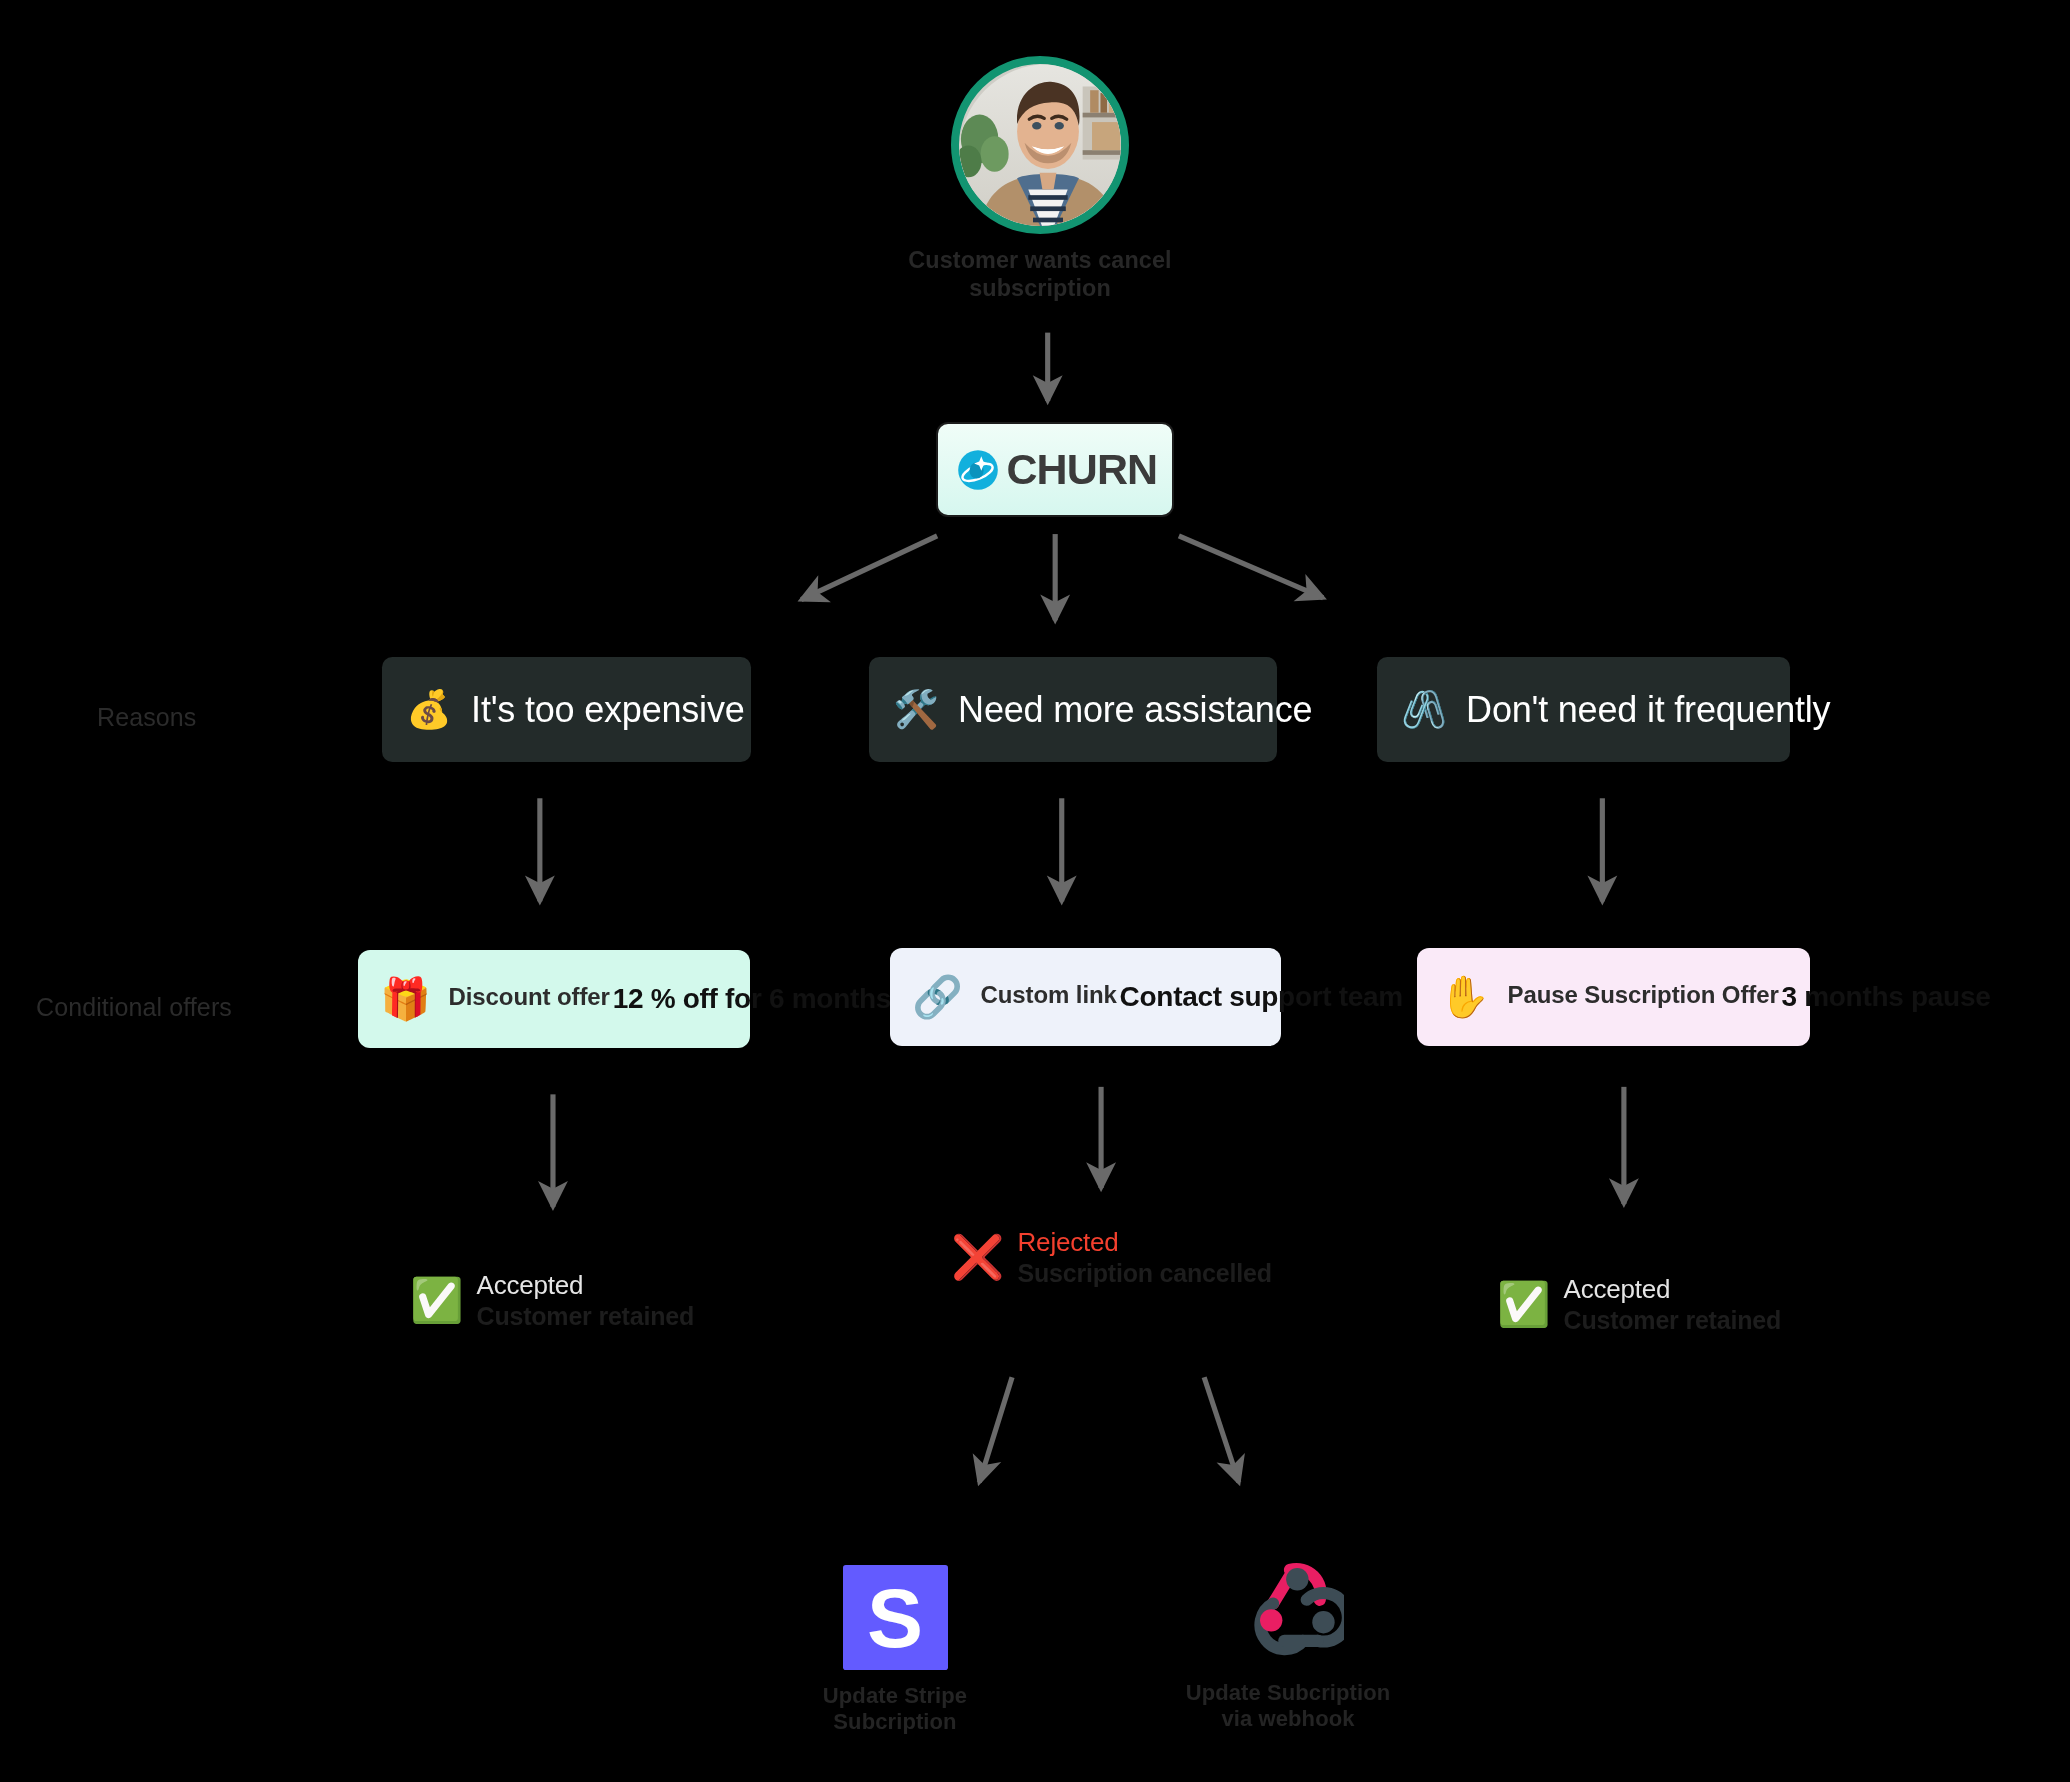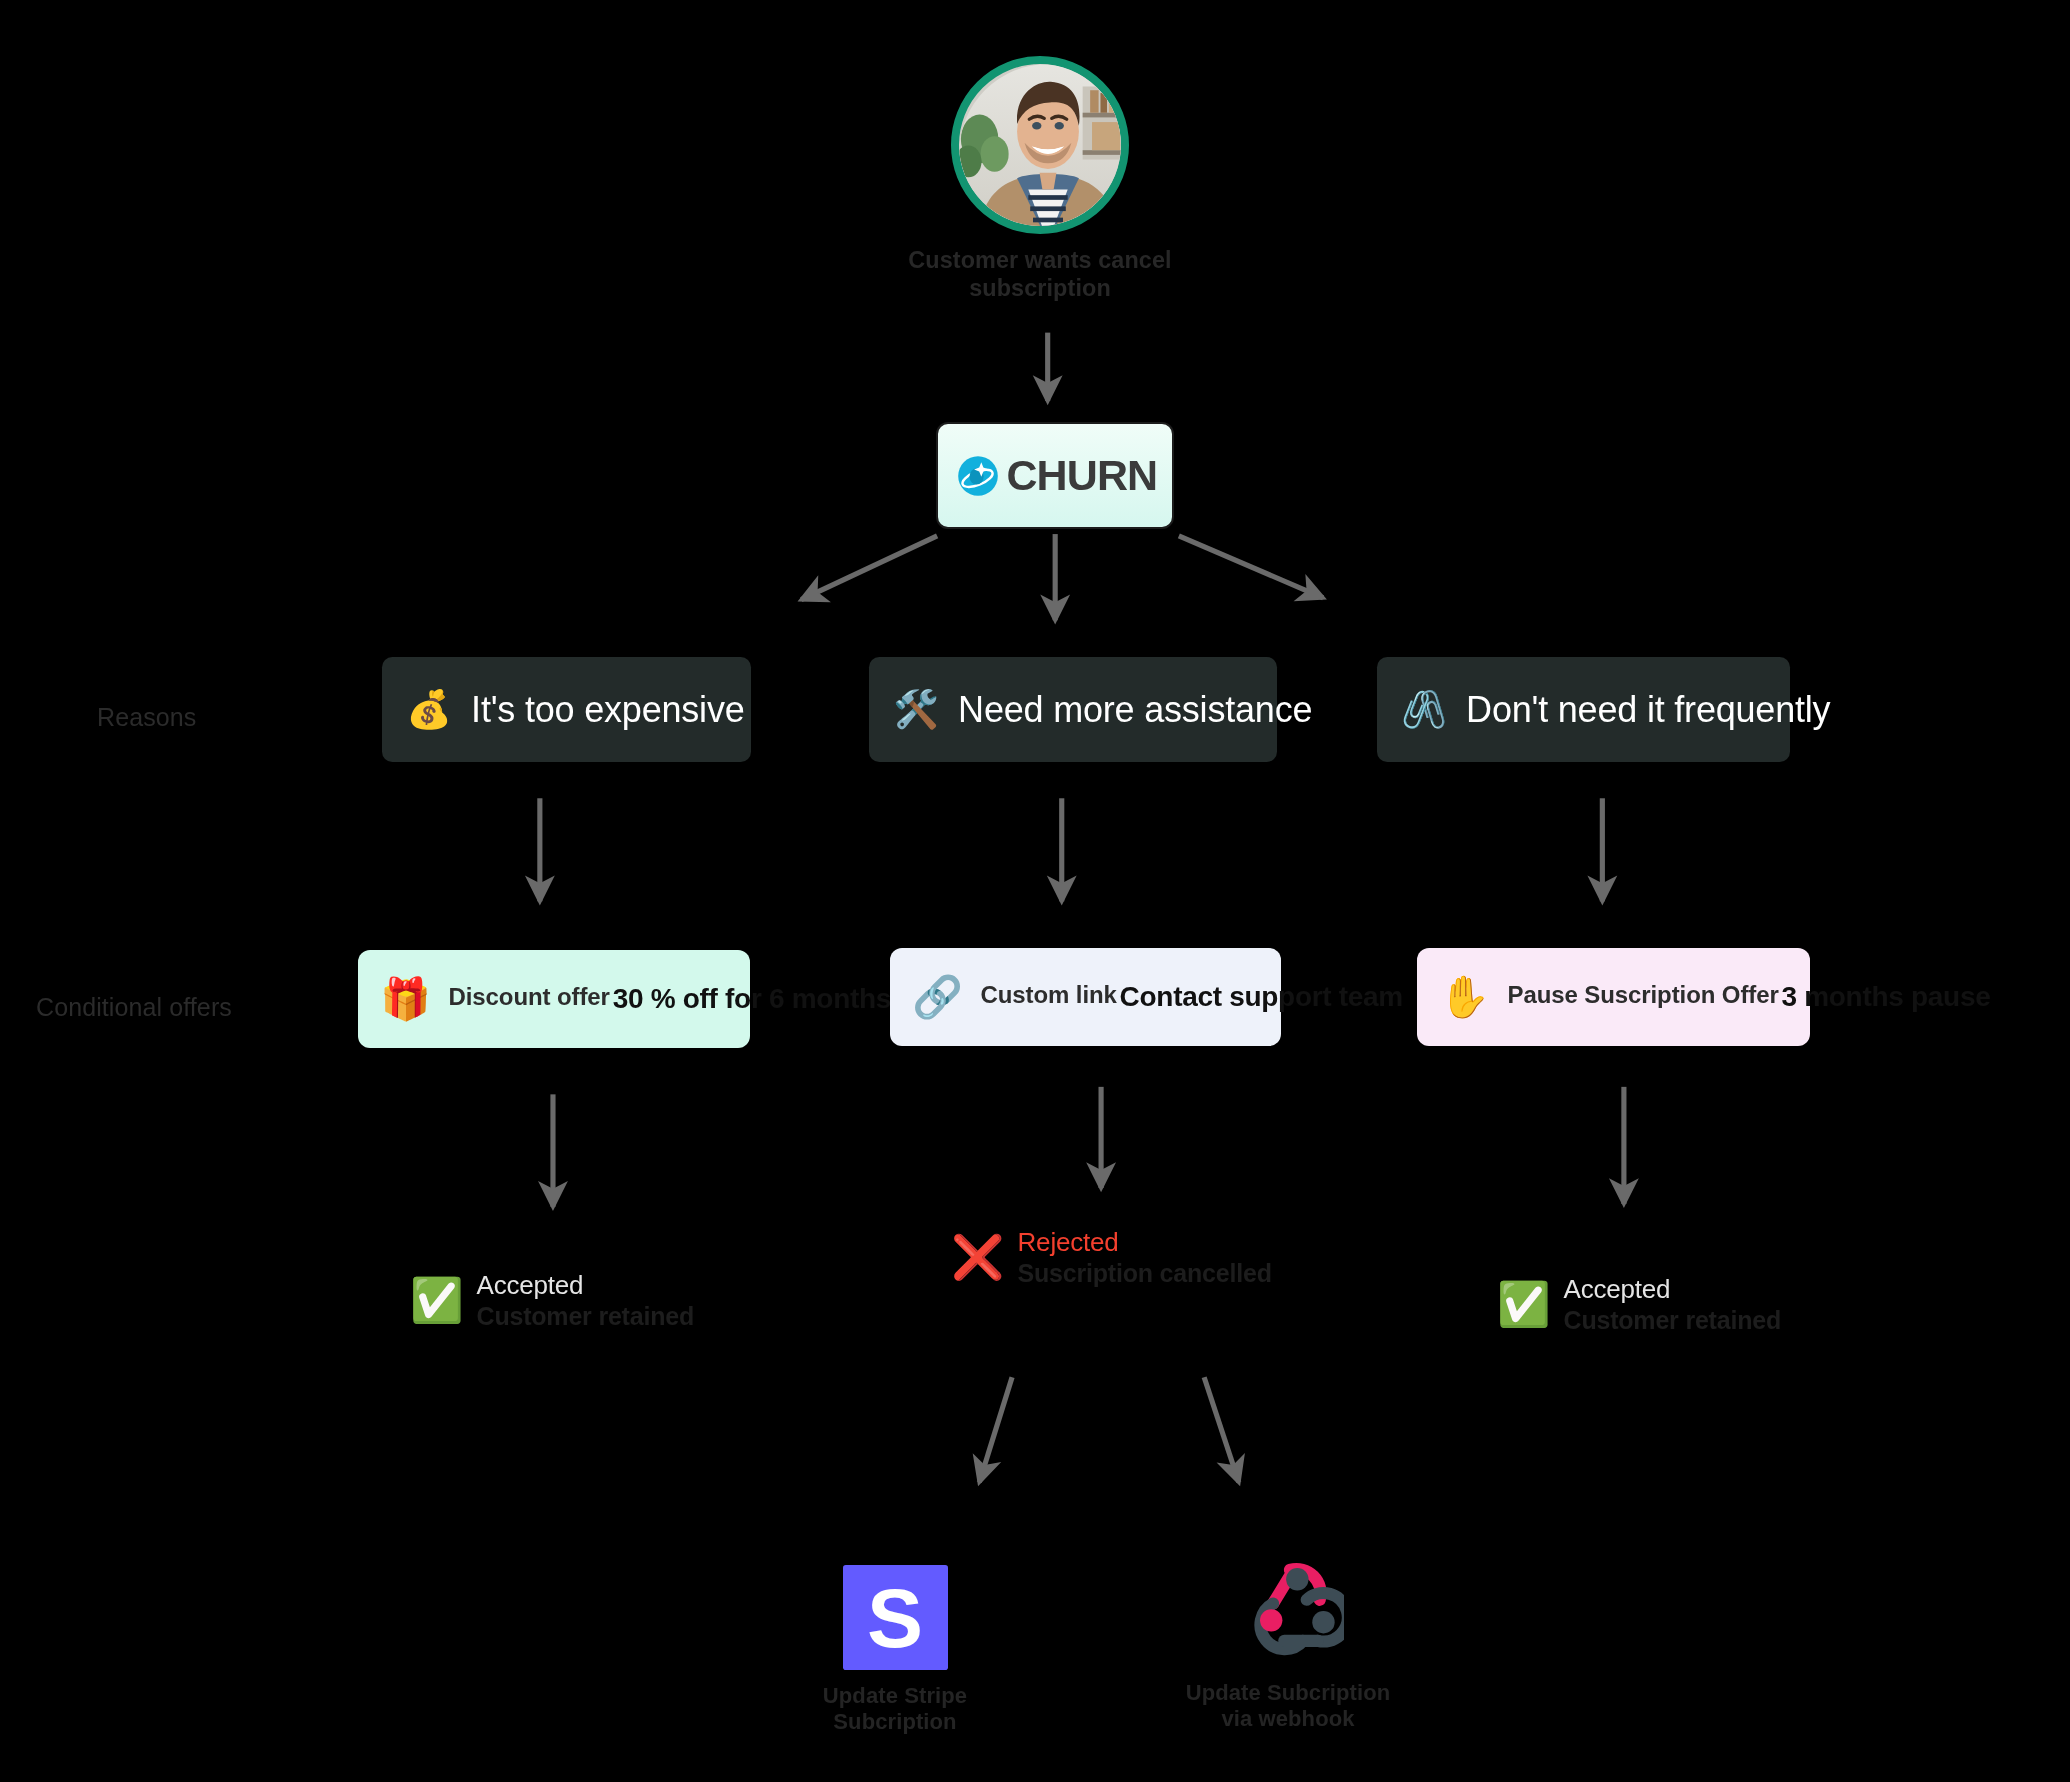--- a/index.html
+++ b/index.html
@@ -21,21 +21,21 @@
   }
   .avatar-ring .photo{position:absolute;inset:0;overflow:hidden;border-radius:50%;}
   .caption-root{
     margin-top:13px;text-align:center;
     font-size:23.4px;font-weight:700;color:#272727;line-height:1.18;
     letter-spacing:0.1px;width:272px;margin-left:-42px;
   }
 
   
   #churn-card{
-    left:936px;top:422px;width:238px;height:107px;
+    left:936px;top:422px;width:238px;height:95px;
     border-radius:12px;border:2.8px solid #1c1c1c;
     background:linear-gradient(180deg,#f0fdf8 0%,#d6f7ef 100%);
     display:flex;align-items:center;justify-content:center;gap:3.7px;
     box-sizing:border-box;
   }
   .churn-logo{width:50px;height:50px;position:relative;flex:0 0 auto;}
   .churn-word{font-size:43px;font-weight:800;color:#3b3b3b;letter-spacing:-0.9px;}
 
   
   .reason{
@@ -205,21 +205,21 @@
   </div>
   <div class="abs reason" id="reason-2">
     <span class="emj">🖇️</span>
     <span class="txt">Don't need it frequently</span>
   </div>
 
   <div class="abs offer" id="offer-0">
     <span class="emj">🎁</span>
     <span class="lines">
       <span class="t1">Discount offer</span>
-      <span class="t2">30 % off for 6 months</span>
+      <span class="t2">12 % off for 6 months</span>
     </span>
   </div>
   <div class="abs offer" id="offer-1">
     <span class="emj">🔗</span>
     <span class="lines">
       <span class="t1">Custom link</span>
       <span class="t2">Contact support team</span>
     </span>
   </div>
   <div class="abs offer" id="offer-2">

